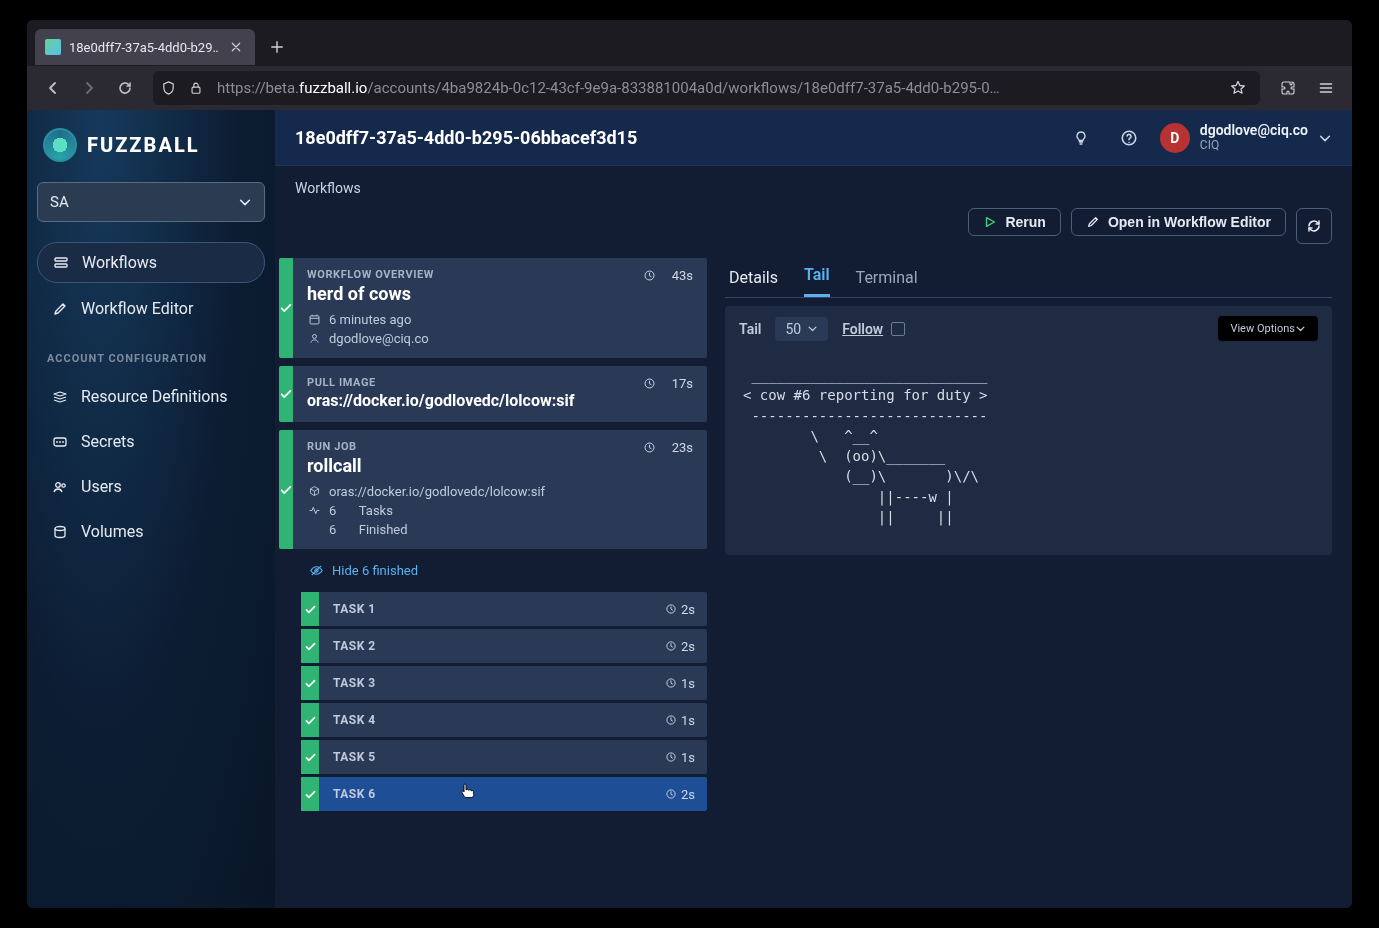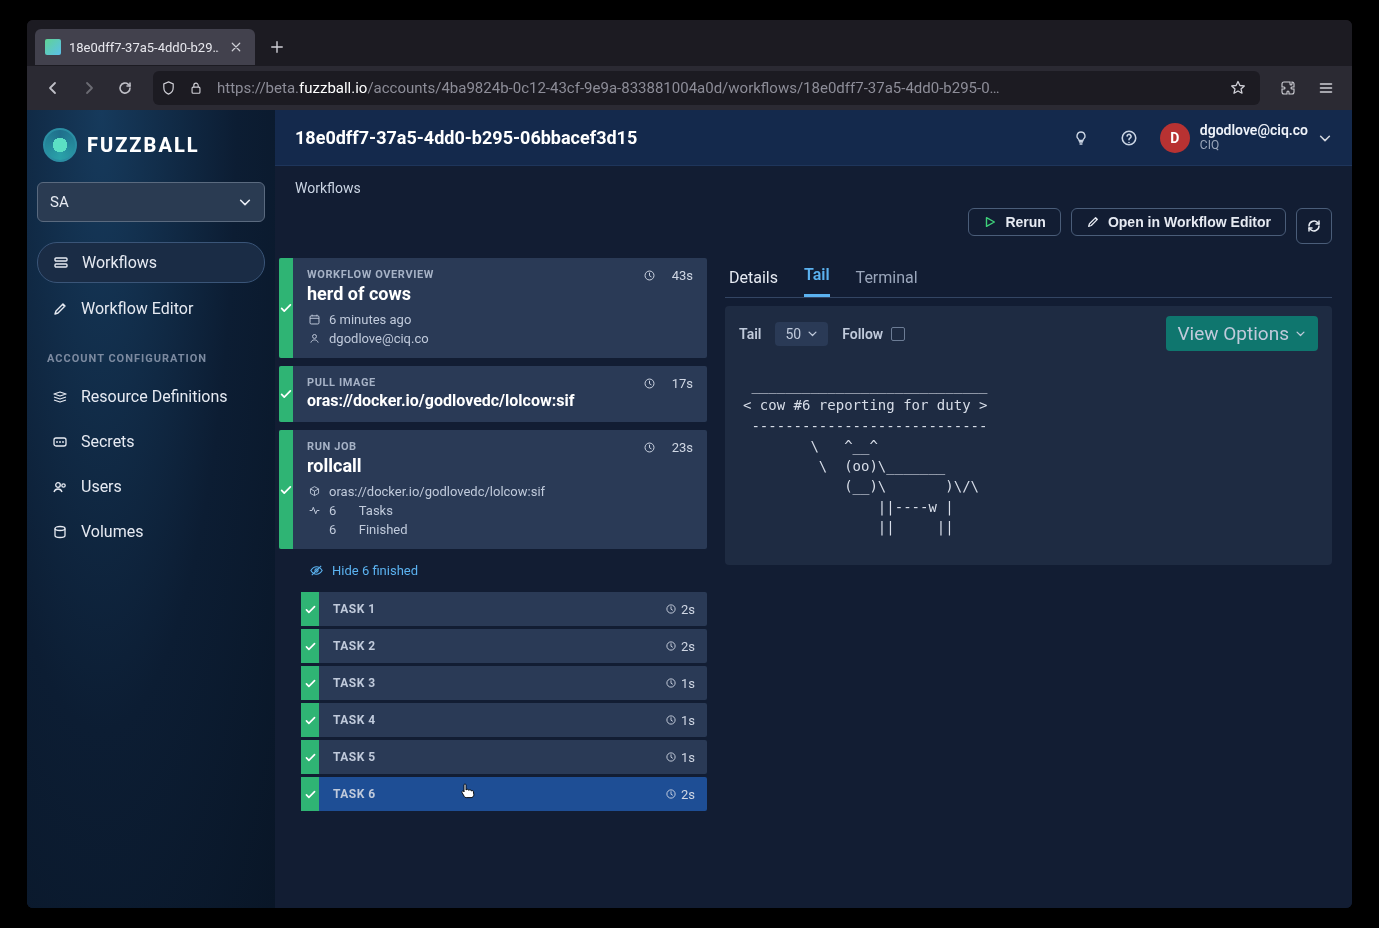--- a/index.html
+++ b/index.html
@@ -130,21 +130,21 @@
   .tabs .tab-item.first { color:#e6eaf2; }
 
   .log-controls {
     display:flex; align-items:center; gap:14px; padding:10px 14px; background:#1e2b42;
     font-size:14px; color:#c0cadb; border-radius:4px 4px 0 0; margin-top:8px;
   }
   .log-controls .select { display:flex; align-items:center; gap:6px; background:#2a3a56; padding:4px 10px; border-radius:4px; cursor:pointer; }
   .log-controls .follow { display:flex; align-items:center; gap:8px; }
   .log-controls .checkbox { width:14px; height:14px; border:1.5px solid #6c7c95; border-radius:2px; }
   .log-controls .spacer { flex:1; }
-  .log-controls .view-opts { display:flex; align-items:center; gap:6px; background:#0f766e; padding:6px 12px; border-radius:4px; cursor:pointer; font-size:19px; }
+  .log-controls .view-opts { display:flex; align-items:center; background:#000000; padding:6px 12px; border-radius:4px; cursor:pointer; font-size:11px; }
 
   .log-output {
     background:#1e2b42; border-radius:0 0 4px 4px; padding:14px 18px 28px 18px;
     font-family: ui-monospace, SFMono-Regular, Menlo, Consolas, monospace;
     font-size:14px; color:#d7dde8; white-space:pre; overflow:auto; line-height:1.45;
   }
 
   svg { display:block; }
 
   .cursor-icon { position:absolute; width:16px; height:18px; pointer-events:none; }
@@ -567,21 +567,21 @@
 
           <div class="log-controls">
             <span style="font-weight:600;">Tail</span>
             <div class="select">
               <span>50</span>
               <svg viewBox="0 0 16 16" width="11" height="11">
                   <path d="M3 6l5 5 5-5" fill="none" stroke="currentColor" stroke-width="1.8" stroke-linecap="round" stroke-linejoin="round"></path>
                 </svg>
             </div>
             <div class="follow">
-              <span style="font-weight:600;">Follow</span>
+              <span style="font-weight:600;text-decoration:underline;">Follow</span>
               <div class="checkbox"></div>
             </div>
             <div class="spacer"></div>
             <div class="view-opts">
               <span>View Options</span>
               <svg viewBox="0 0 16 16" width="11" height="11">
                   <path d="M3 6l5 5 5-5" fill="none" stroke="currentColor" stroke-width="1.8" stroke-linecap="round" stroke-linejoin="round"></path>
                 </svg>
             </div>
           </div>

